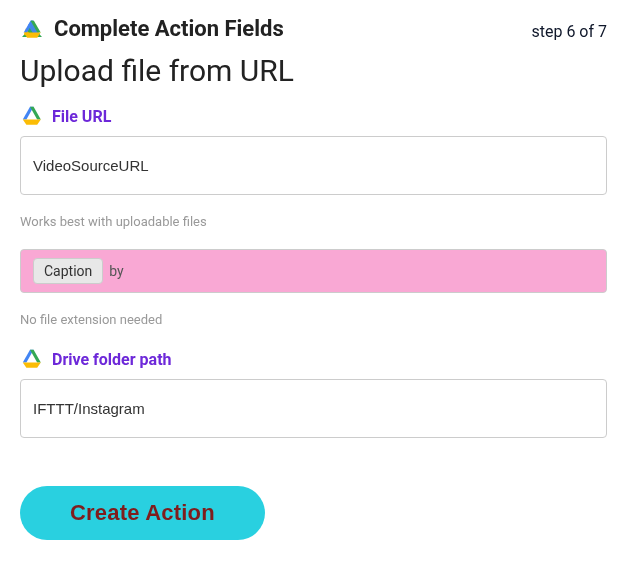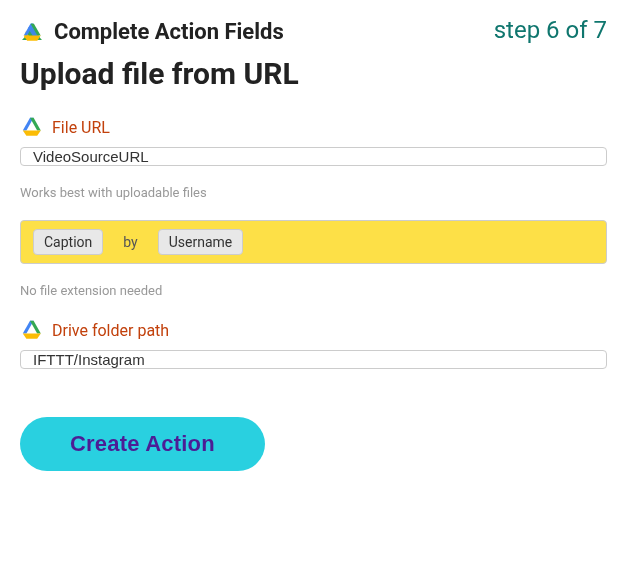--- a/index.html
+++ b/index.html
@@ -30,71 +30,71 @@
       gap: 10px;
     }
 
     .header-title {
       font-size: 22px;
       font-weight: 700;
       color: #222;
     }
 
     .step-info {
-      font-size: 24px;
-      color: #0f766e;
+      font-size: 16px;
+      color: #0f172a;
       font-weight: 400;
     }
 
     .page-title {
       font-size: 30px;
-      font-weight: 700;
+      font-weight: 400;
       color: #222;
-      margin-bottom: 24px;
+      margin-bottom: 16px;
     }
 
     .section {
       margin-bottom: 20px;
     }
 
     .section-label {
       display: flex;
       align-items: center;
       gap: 8px;
       font-size: 16px;
-      font-weight: 400;
-      color: #c2410c;
+      font-weight: 700;
+      color: #6d28d9;
       margin-bottom: 8px;
     }
 
     .input-field {
       width: 100%;
       border: 1px solid #ccc;
       border-radius: 4px;
-      padding: 0 12px;
+      padding: 20px 12px;
       font-size: 15px;
       color: #333;
       outline: none;
       background: #fff;
     }
 
     .hint-text {
       font-size: 13px;
       color: #999;
       margin-top: 19px;
     }
 
     .token-container {
       display: flex;
       align-items: center;
-      gap: 20px;
+      gap: 6px;
       border: 1px solid #ccc;
       border-radius: 4px;
       padding: 8px 12px;
-      background: #fde047;
+      background: #f9a8d4;
       flex-wrap: wrap;
     }
 
     .token {
       background: #e8e8e8;
       border: 1px solid #ccc;
       border-radius: 4px;
       padding: 4px 10px;
       font-size: 14px;
       color: #333;
@@ -102,21 +102,21 @@
     }
 
     .token-separator {
       font-size: 14px;
       color: #555;
     }
 
     .create-btn {
       display: inline-block;
       background: #29d0e0;
-      color: #4c1d95;
+      color: #7f1d1d;
       font-size: 22px;
       font-weight: 600;
       padding: 14px 50px;
       border-radius: 50px;
       border: none;
       cursor: pointer;
       margin-top: 28px;
       letter-spacing: 0.2px;
     }
 
@@ -189,21 +189,20 @@
   </div>
   <input class="input-field" type="text" value="VideoSourceURL" style="">
   <div class="hint-text">Works best with uploadable files</div>
 </div>
 
 
 <div class="section">
   <div class="token-container">
     <span class="token">Caption</span>
     <span class="token-separator">by</span>
-    <span class="token">Username</span>
   </div>
   <div class="hint-text">No file extension needed</div>
 </div>
 
 
 <div class="section">
   <div class="section-label">
     <span class="drive-icon">
       <svg viewBox="0 0 24 24" width="22" height="22">
         <g transform="translate(1,1) scale(0.9)">

